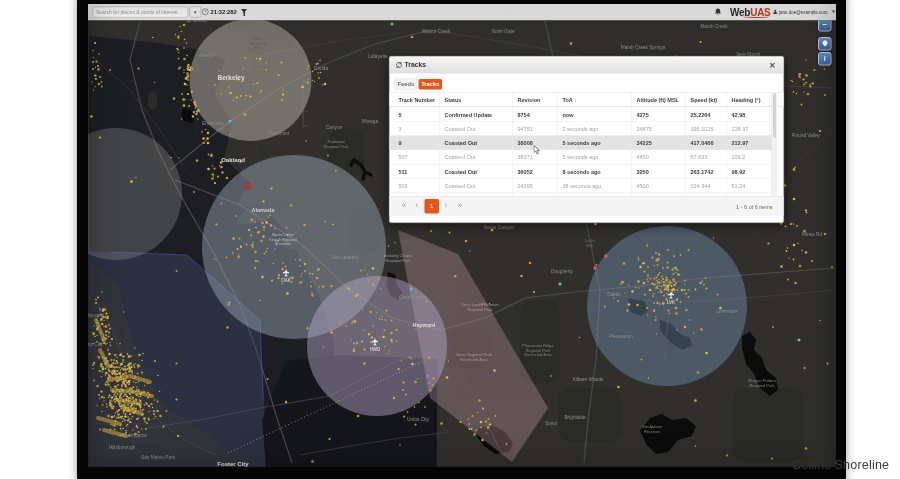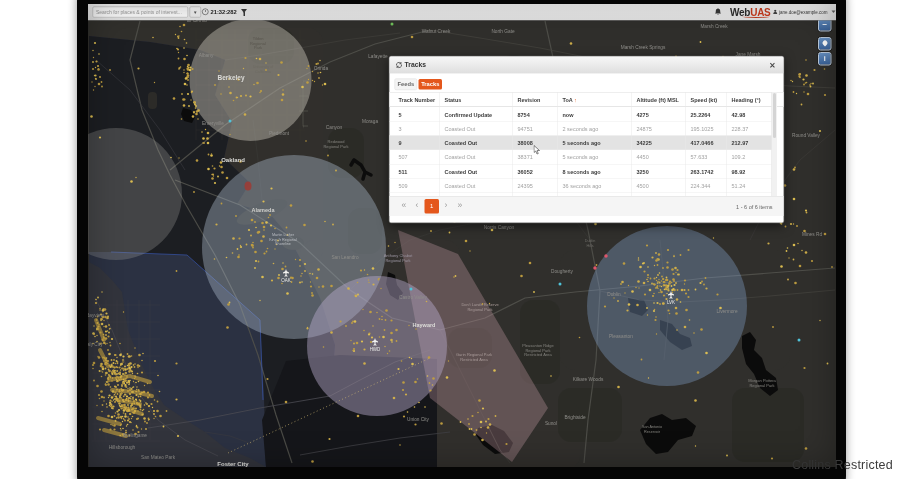--- a/index.html
+++ b/index.html
@@ -1594,14 +1594,14 @@
           <span class="pbtn" style="left:136px">»</span>
           <span id="pinfo">1 - 6 of 6 items</span>
         </div>
         <svg id="cursor" width="16" height="20" viewBox="0 0 16 20">
             <path d="M1,1 L1,15 L4.5,12 L7,18 L9.5,17 L7,11.2 L12,11 Z" fill="#fff" stroke="#222" stroke-width="1.1"></path>
           </svg>
       </div>
     </div>
     <div id="vig"></div>
   </div>
-  <div id="brand">Collins Restricted</div>
+  <div id="brand">Collins Shoreline</div>
 </div>
 
 </body></html>

